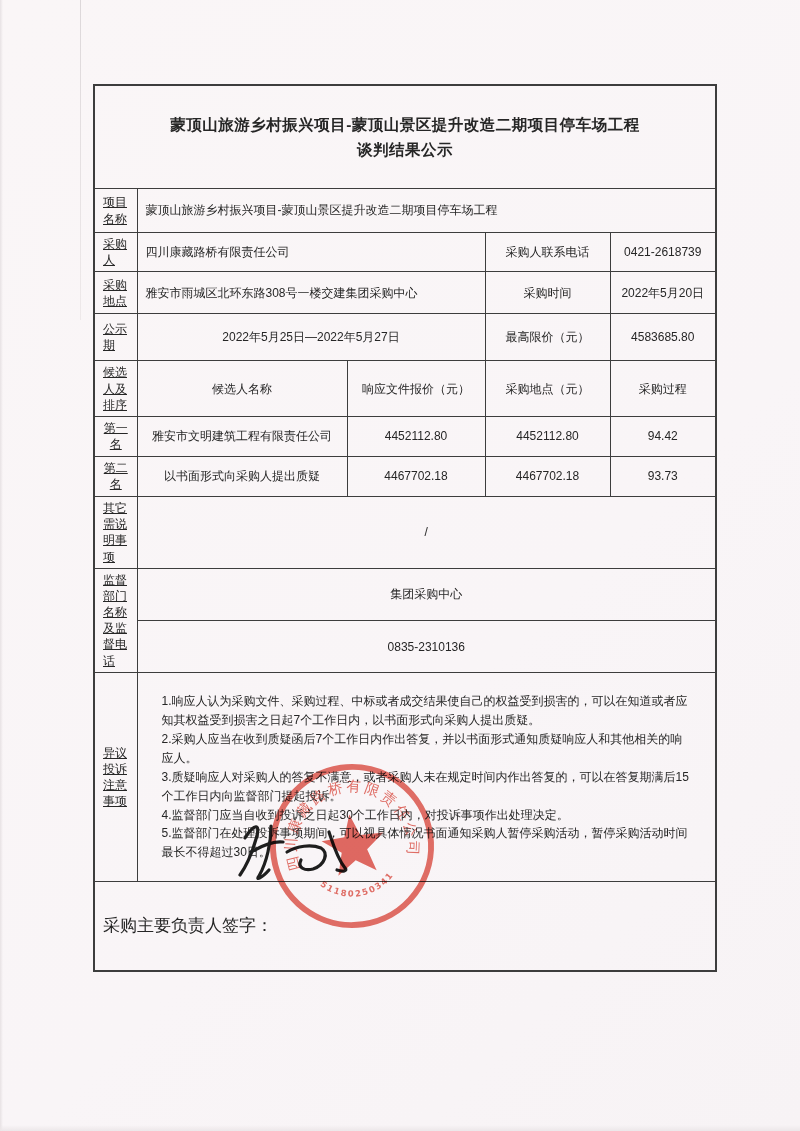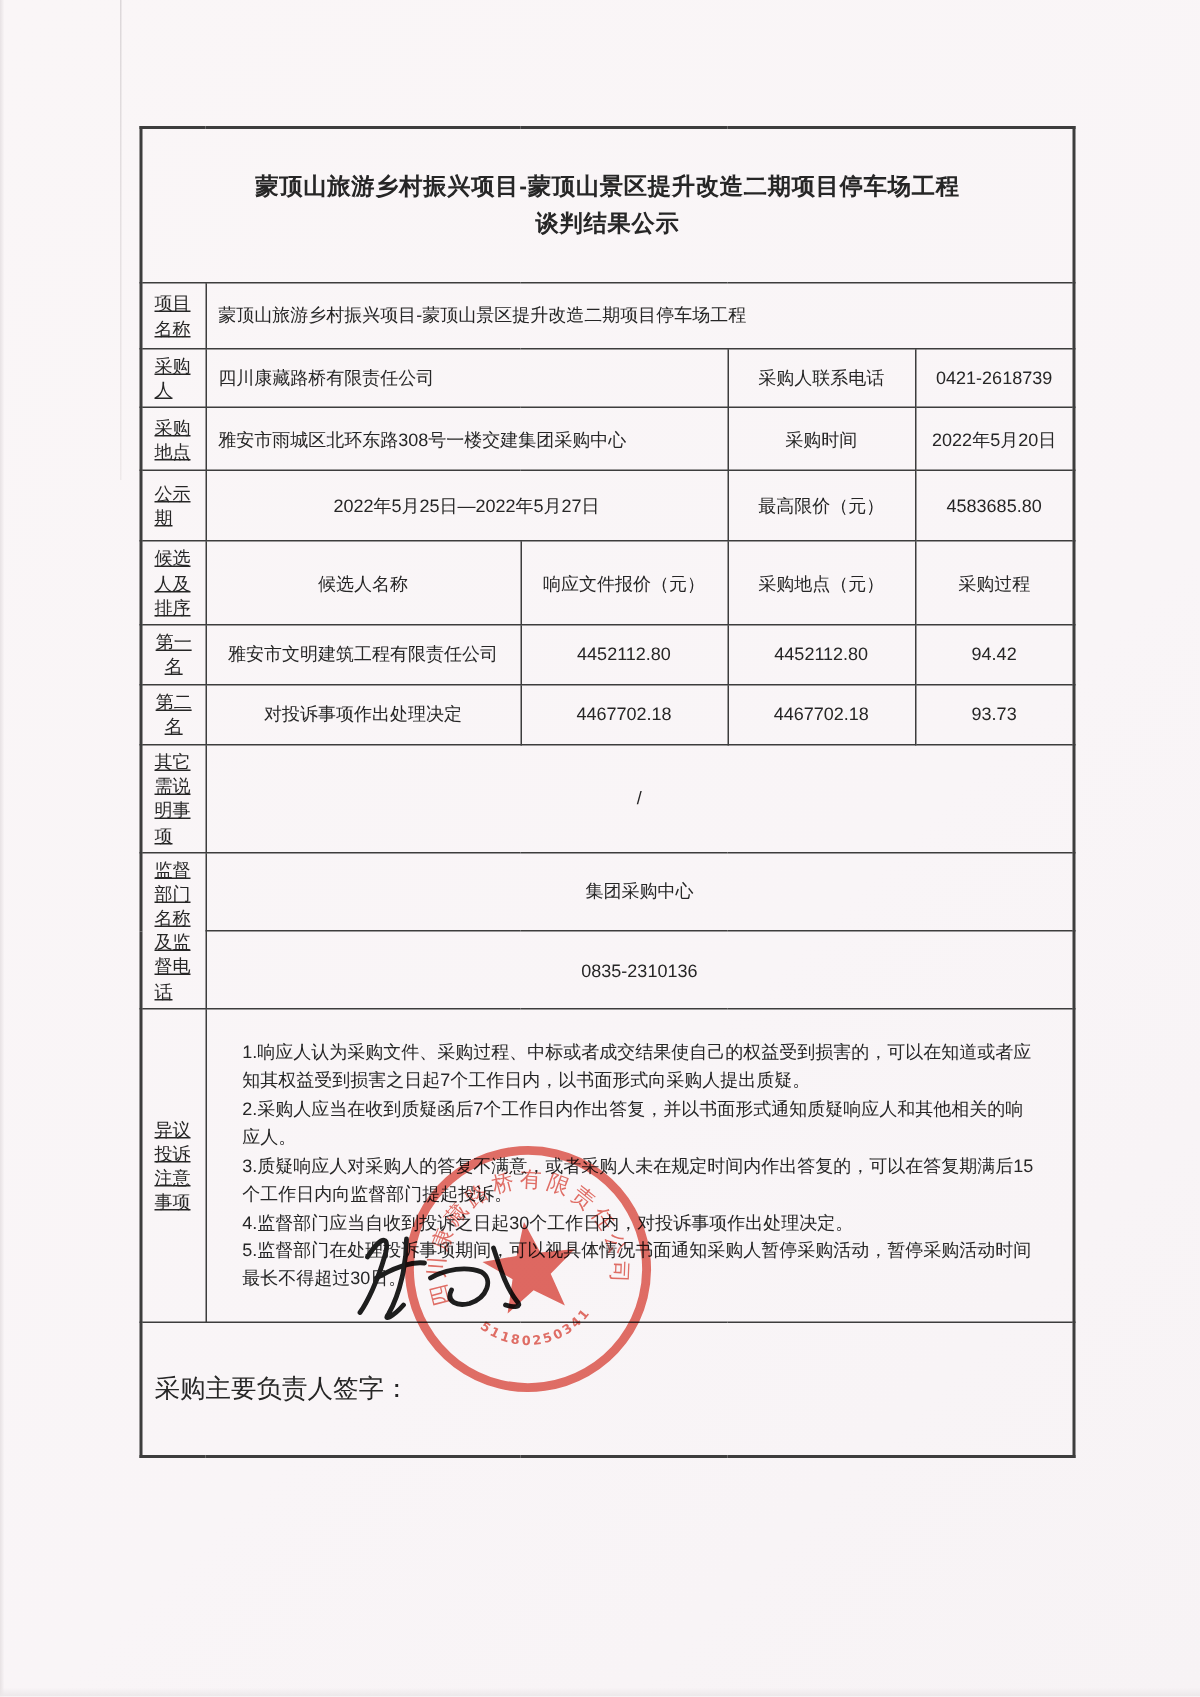--- a/index.html
+++ b/index.html
@@ -117,21 +117,21 @@
     <tr style="height:40px">
       <td class="lab" style="text-align:center">第一名</td>
       <td class="c">雅安市文明建筑工程有限责任公司</td>
       <td class="c">4452112.80</td>
       <td class="c">4452112.80</td>
       <td class="c">94.42</td>
     </tr>
 
     <tr style="height:40px">
       <td class="lab" style="text-align:center">第二名</td>
-      <td class="c">对投诉事项作出处理决定</td>
+      <td class="c">以书面形式向采购人提出质疑</td>
       <td class="c">4467702.18</td>
       <td class="c">4467702.18</td>
       <td class="c">93.73</td>
     </tr>
 
     <tr style="height:44px">
       <td class="lab">其它需说明事项</td>
       <td colspan="4" class="c">/</td>
     </tr>
 

